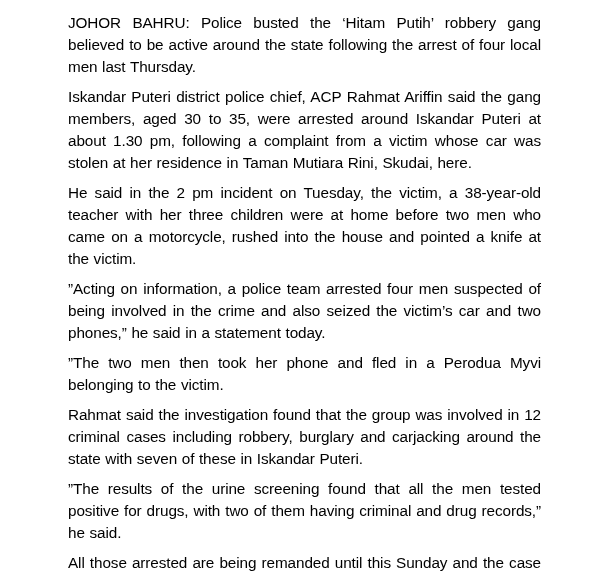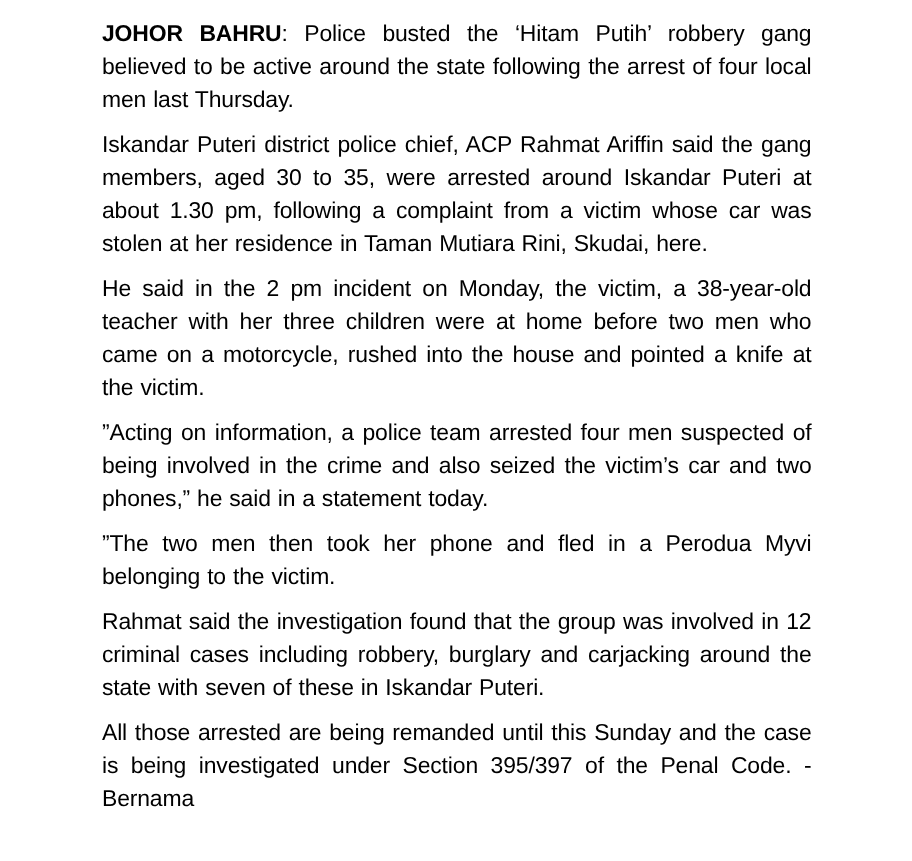--- a/index.html
+++ b/index.html
@@ -21,27 +21,28 @@
     .article p {
       margin: 0 0 8px 0;
       font-size: 15.3px;
       line-height: 22px;
       color: #000000;
       text-align: justify;
       letter-spacing: -0.1px;
       word-spacing: 0.5px;
     }
     .article p .lead {
-      font-weight: bold;
+      font-weight: normal;
     }
   </style>
 </head>
 <body>
 
 <main class="article">
   <p><span class="lead">JOHOR BAHRU</span><span>: Police busted the ‘Hitam Putih’ robbery gang believed to be active around the state following the arrest of four local men last Thursday.</span></p>
   <p><span class="lead"></span><span>Iskandar Puteri district police chief, ACP Rahmat Ariffin said the gang members, aged 30 to 35, were arrested around Iskandar Puteri at about 1.30 pm, following a complaint from a victim whose car was stolen at her residence in Taman Mutiara Rini, Skudai, here.</span></p>
-  <p><span class="lead"></span><span>He said in the 2 pm incident on Monday, the victim, a 38-year-old teacher with her three children were at home before two men who came on a motorcycle, rushed into the house and pointed a knife at the victim.</span></p>
+  <p><span class="lead"></span><span>He said in the 2 pm incident on Tuesday, the victim, a 38-year-old teacher with her three children were at home before two men who came on a motorcycle, rushed into the house and pointed a knife at the victim.</span></p>
   <p><span class="lead"></span><span>”Acting on information, a police team arrested four men suspected of being involved in the crime and also seized the victim’s car and two phones,” he said in a statement today.</span></p>
   <p><span class="lead"></span><span>”The two men then took her phone and fled in a Perodua Myvi belonging to the victim.</span></p>
   <p><span class="lead"></span><span>Rahmat said the investigation found that the group was involved in 12 criminal cases including robbery, burglary and carjacking around the state with seven of these in Iskandar Puteri.</span></p>
+  <p><span class="lead"></span><span>”The results of the urine screening found that all the men tested positive for drugs, with two of them having criminal and drug records,” he said.</span></p>
   <p><span class="lead"></span><span>All those arrested are being remanded until this Sunday and the case is being investigated under Section 395/397 of the Penal Code. - Bernama</span></p>
 </main>
 
 </body></html>

